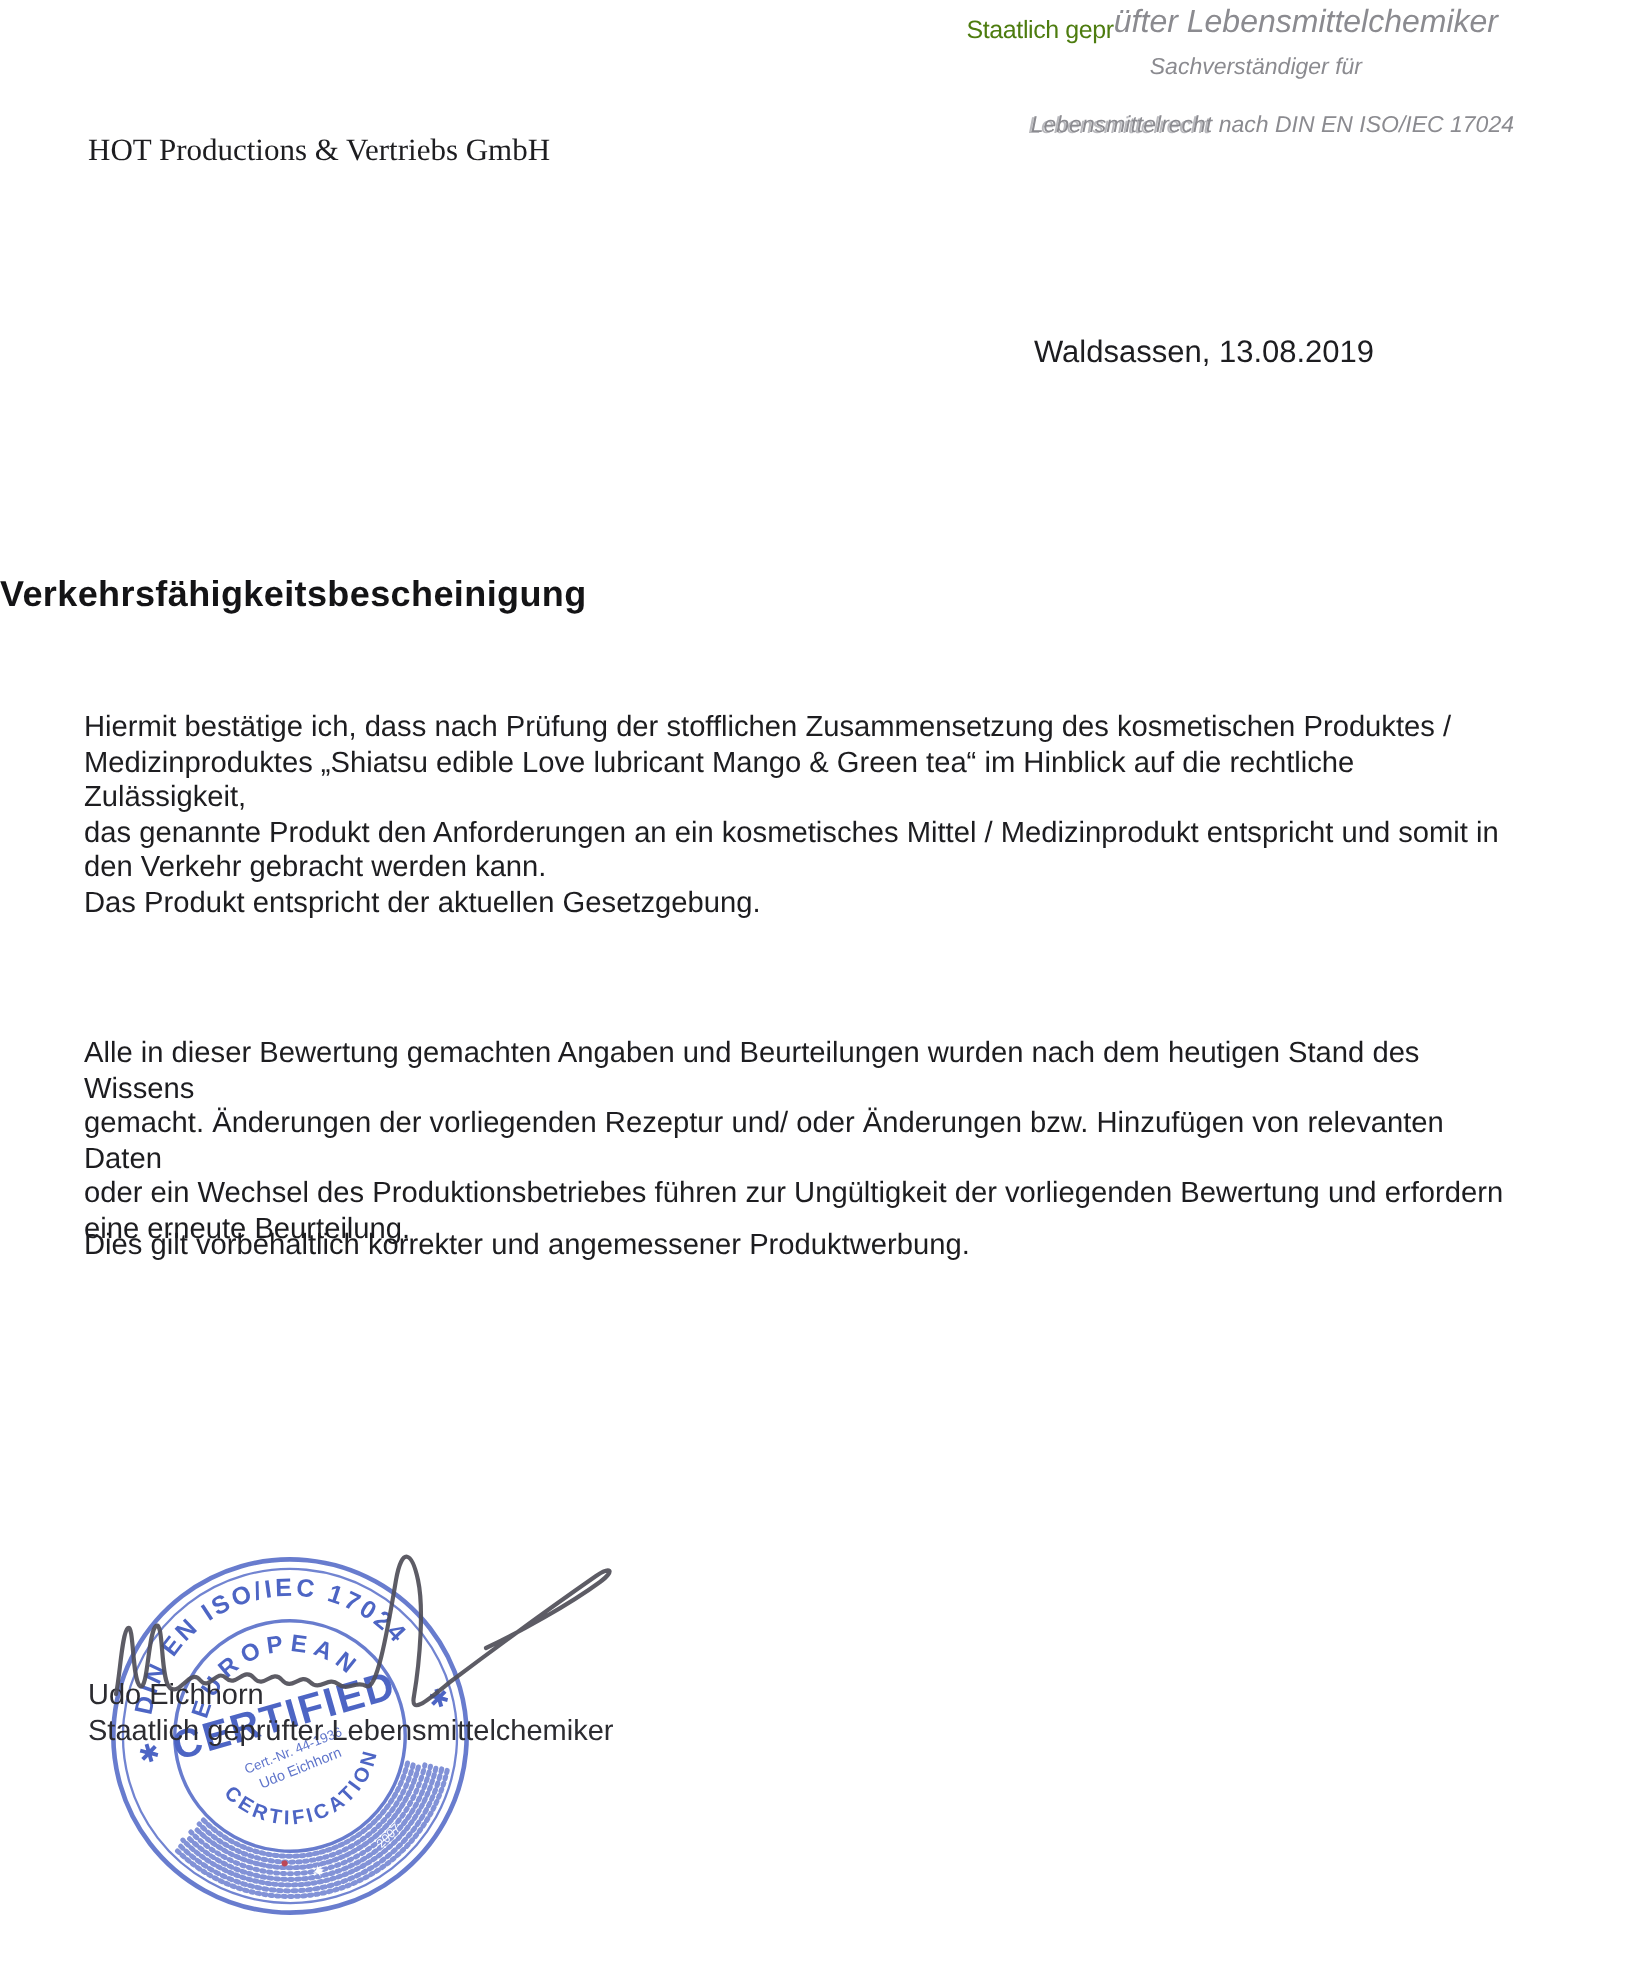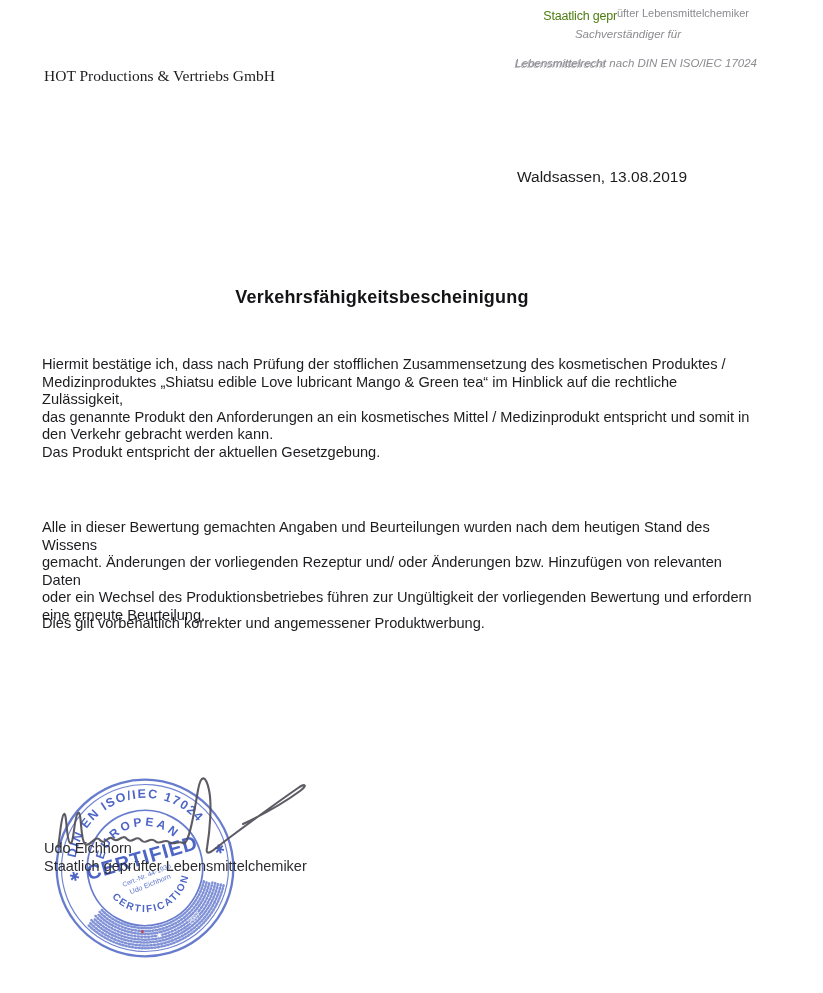--- a/index.html
+++ b/index.html
@@ -5,31 +5,31 @@
   html,body { margin:0; padding:0; background:#e8e8e8; }
   .page {
     position:relative; width:823px; height:993px; margin:0 auto;
     background:#ffffff; overflow:hidden;
     font-family:"Liberation Sans", sans-serif; color:#1d1d20;
   }
   
   .letterhead { position:absolute; top:6px; right:66px; text-align:right; color:#8b8b90; }
   .lh-line1 { margin-right:8px; white-space:nowrap; }
   .lh-prefix { font-size:12.5px; letter-spacing:-0.2px; color:#4d7c0f; }
-  .lh-rest { font-size:11px; position:relative; top:-3px; }
+  .lh-rest { font-style:italic; font-size:16px; position:relative; top:-3px; }
   .lh-line2 { font-style:italic; font-size:11.5px; margin:4px 76px 0 0; white-space:nowrap; }
   .lh-line3 { font-style:italic; font-size:11.5px; margin-top:17px; white-space:nowrap; }
   .overstruck { text-shadow:-1.2px 0.7px 0 rgba(130,130,136,0.55); }
   
   .recipient { position:absolute; left:44px; top:66px; font-size:15.5px; line-height:19px;font-family:Liberation Serif, serif; }
   .recipient .city { margin-top:21px; }
   
   .dateline { position:absolute; left:517px; top:168px; font-size:15.5px; }
   
-  .doc-title { position:absolute; left:0; top:287px; width:764px; text-align:center;
+  .doc-title { position:absolute; left:0; top:287px; width:764px; 
                font-size:18px; font-weight:bold; letter-spacing:0.2px; color:#141416; }
   
   .body-text { position:absolute; left:42px; width:716px; font-size:14.6px;
                line-height:17.6px; white-space:pre-line; color:#1d1d20; }
   .p1 { top:356px; }
   .ingredients { top:457px; }
   .p2 { top:519px; }
   .p3 { top:615px; }
   
   .sig-name  { position:absolute; left:44px; top:840px; font-size:14.5px; color:#2c2c31; }

